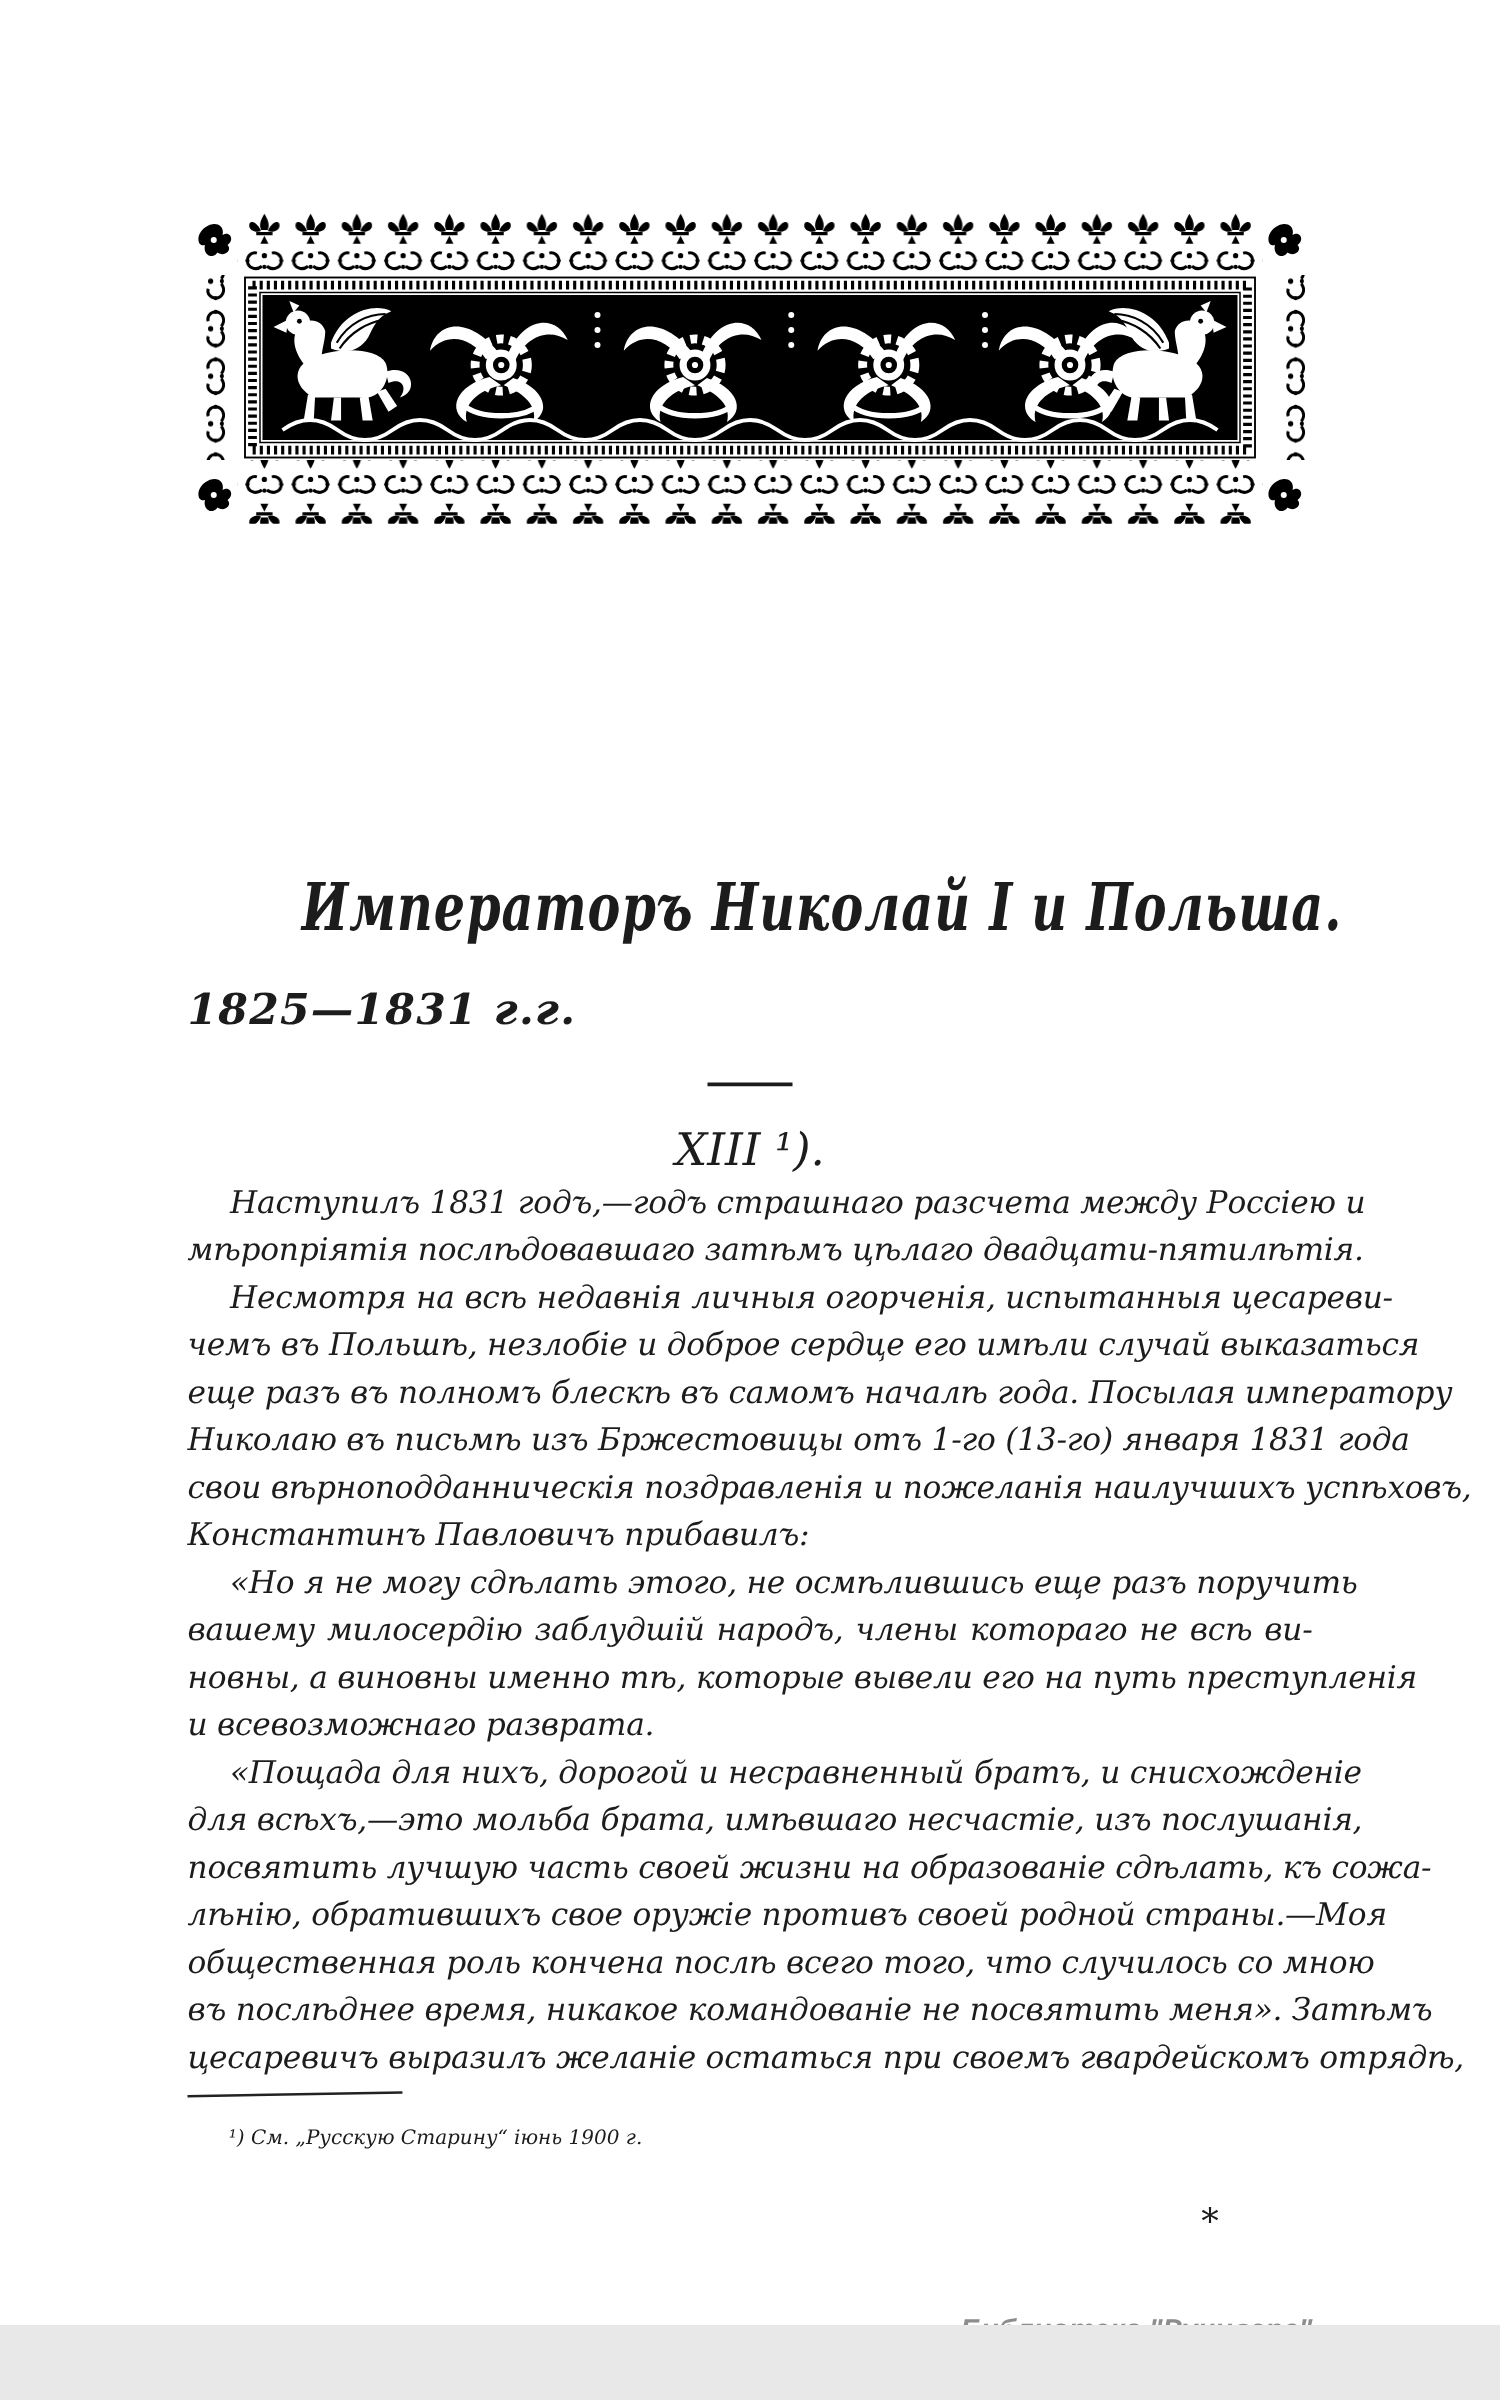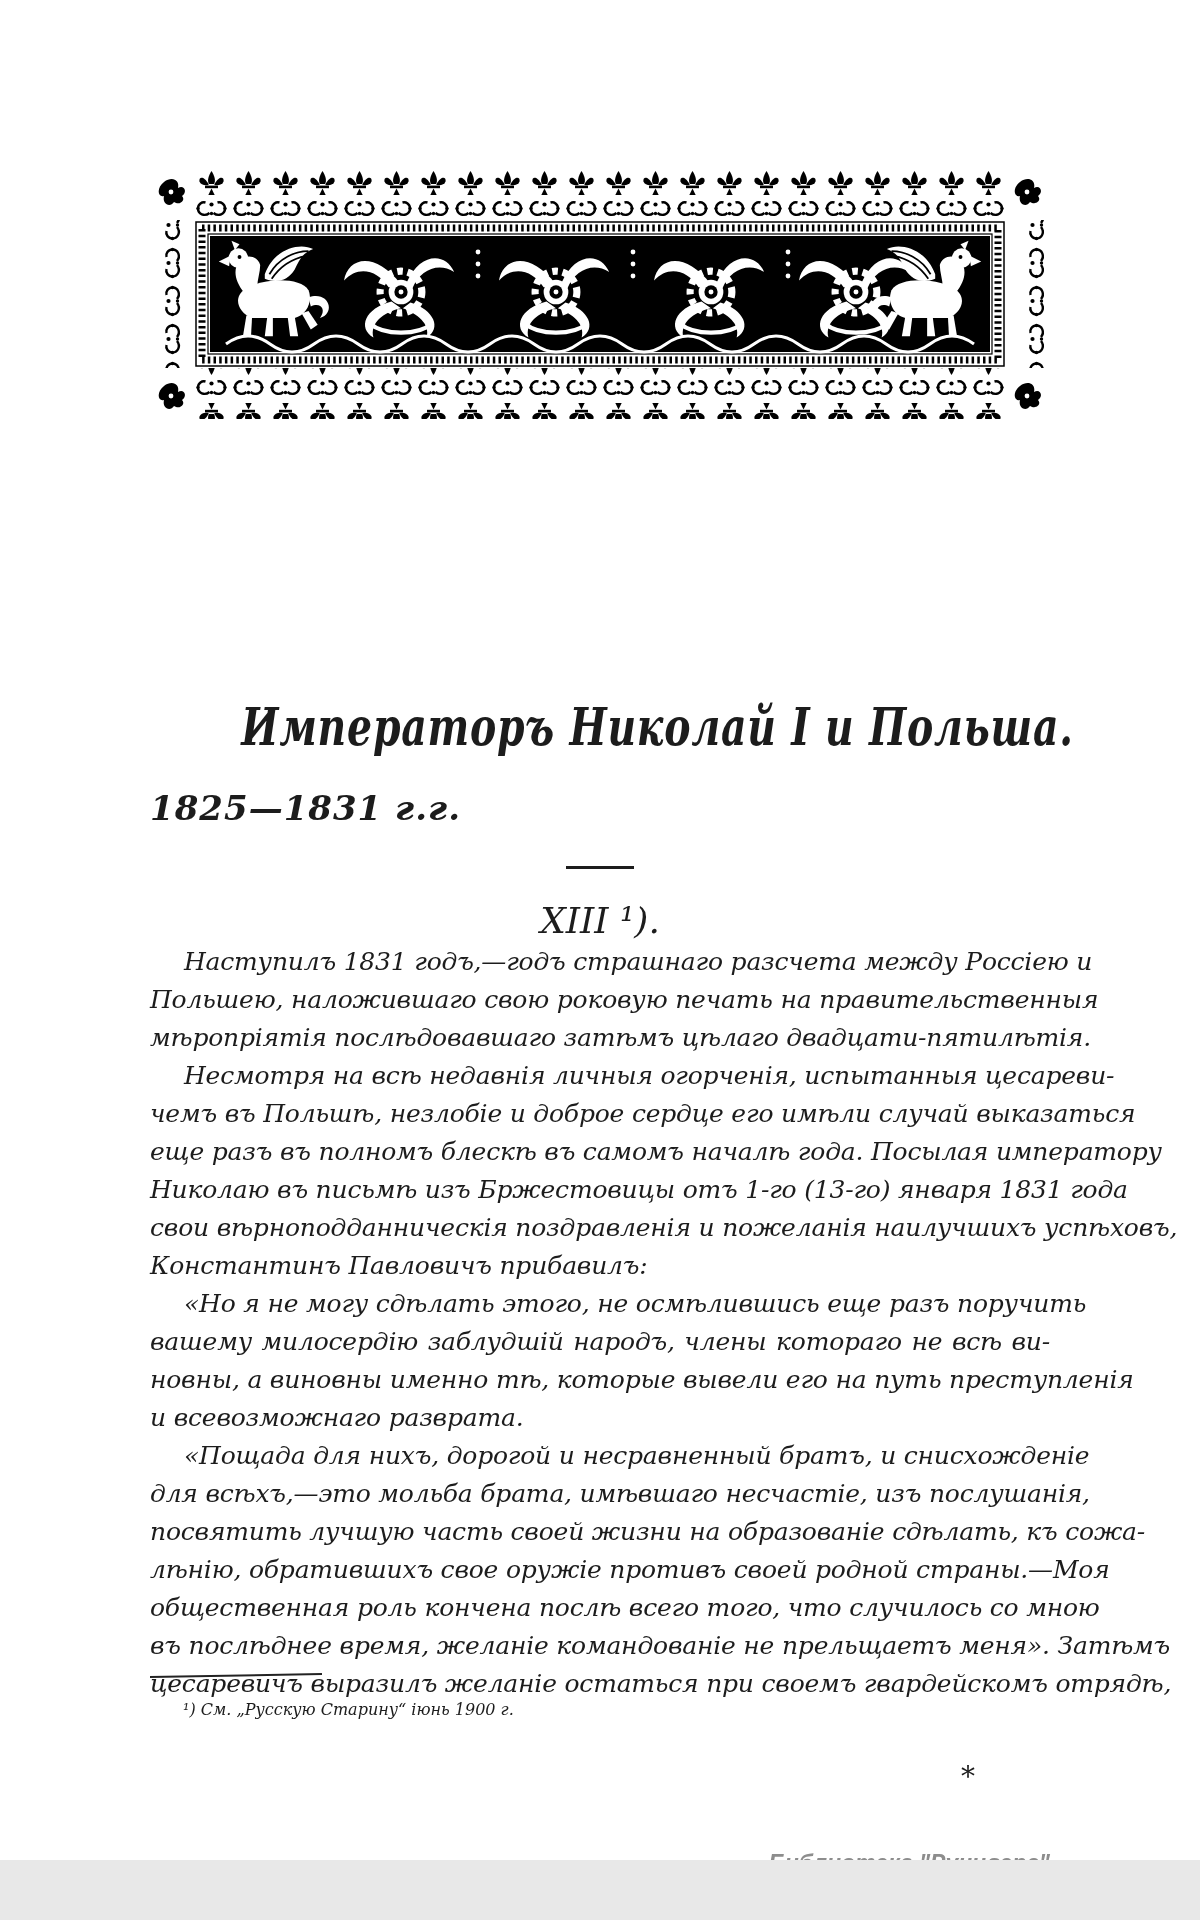--- a/index.html
+++ b/index.html
@@ -152,38 +152,37 @@
   <div class="title">
     <span class="title-inner">Императоръ Николай I и Польша.</span>
   </div>
   <div class="subtitle">1825—1831 г.г.</div>
   <div class="title-rule"></div>
 
   <div class="chapter">XIII ¹).</div>
 
   <div class="body-text" id="body-text">
       <div class="line indent">Наступилъ 1831 годъ,—годъ страшнаго разсчета между Россіею и</div>
-      <div class="line">Польшею, наложившаго свою роковую печать на правительственныя</div>
       <div class="line last">мѣропріятія послѣдовавшаго затѣмъ цѣлаго двадцати-пятилѣтія.</div>
       <div class="line indent">Несмотря на всѣ недавнія личныя огорченія, испытанныя цесареви-</div>
       <div class="line">чемъ въ Польшѣ, незлобіе и доброе сердце его имѣли случай выказаться</div>
       <div class="line">еще разъ въ полномъ блескѣ въ самомъ началѣ года. Посылая императору</div>
       <div class="line">Николаю въ письмѣ изъ Бржестовицы отъ 1-го (13-го) января 1831 года</div>
       <div class="line">свои вѣрноподданническія поздравленія и пожеланія наилучшихъ успѣховъ,</div>
       <div class="line last">Константинъ Павловичъ прибавилъ:</div>
       <div class="line indent">«Но я не могу сдѣлать этого, не осмѣлившись еще разъ поручить</div>
       <div class="line">вашему милосердію заблудшій народъ, члены котораго не всѣ ви-</div>
       <div class="line">новны, а виновны именно тѣ, которые вывели его на путь преступленія</div>
       <div class="line last">и всевозможнаго разврата.</div>
       <div class="line indent">«Пощада для нихъ, дорогой и несравненный братъ, и снисхожденіе</div>
       <div class="line">для всѣхъ,—это мольба брата, имѣвшаго несчастіе, изъ послушанія,</div>
       <div class="line">посвятить лучшую часть своей жизни на образованіе сдѣлать, къ сожа-</div>
       <div class="line">лѣнію, обратившихъ свое оружіе противъ своей родной страны.—Моя</div>
       <div class="line">общественная роль кончена послѣ всего того, что случилось со мною</div>
-      <div class="line">въ послѣднее время, желаніе командованіе не прельщаетъ меня». Затѣмъ</div>
+      <div class="line">въ послѣднее время, никакое командованіе не посвятить меня». Затѣмъ</div>
       <div class="line last">цесаревичъ выразилъ желаніе остаться при своемъ гвардейскомъ отрядѣ,</div>
     </div>
 
   <div class="foot-rule"></div>
   <div class="footnote">¹) См. „Русскую Старину“ іюнь 1900 г.</div>
   <div class="footer-mark">*</div>
 
   <div class="watermark" style="color: rgb(141, 141, 141);">Библиотека "Руниверс"</div>
 </div>
 

